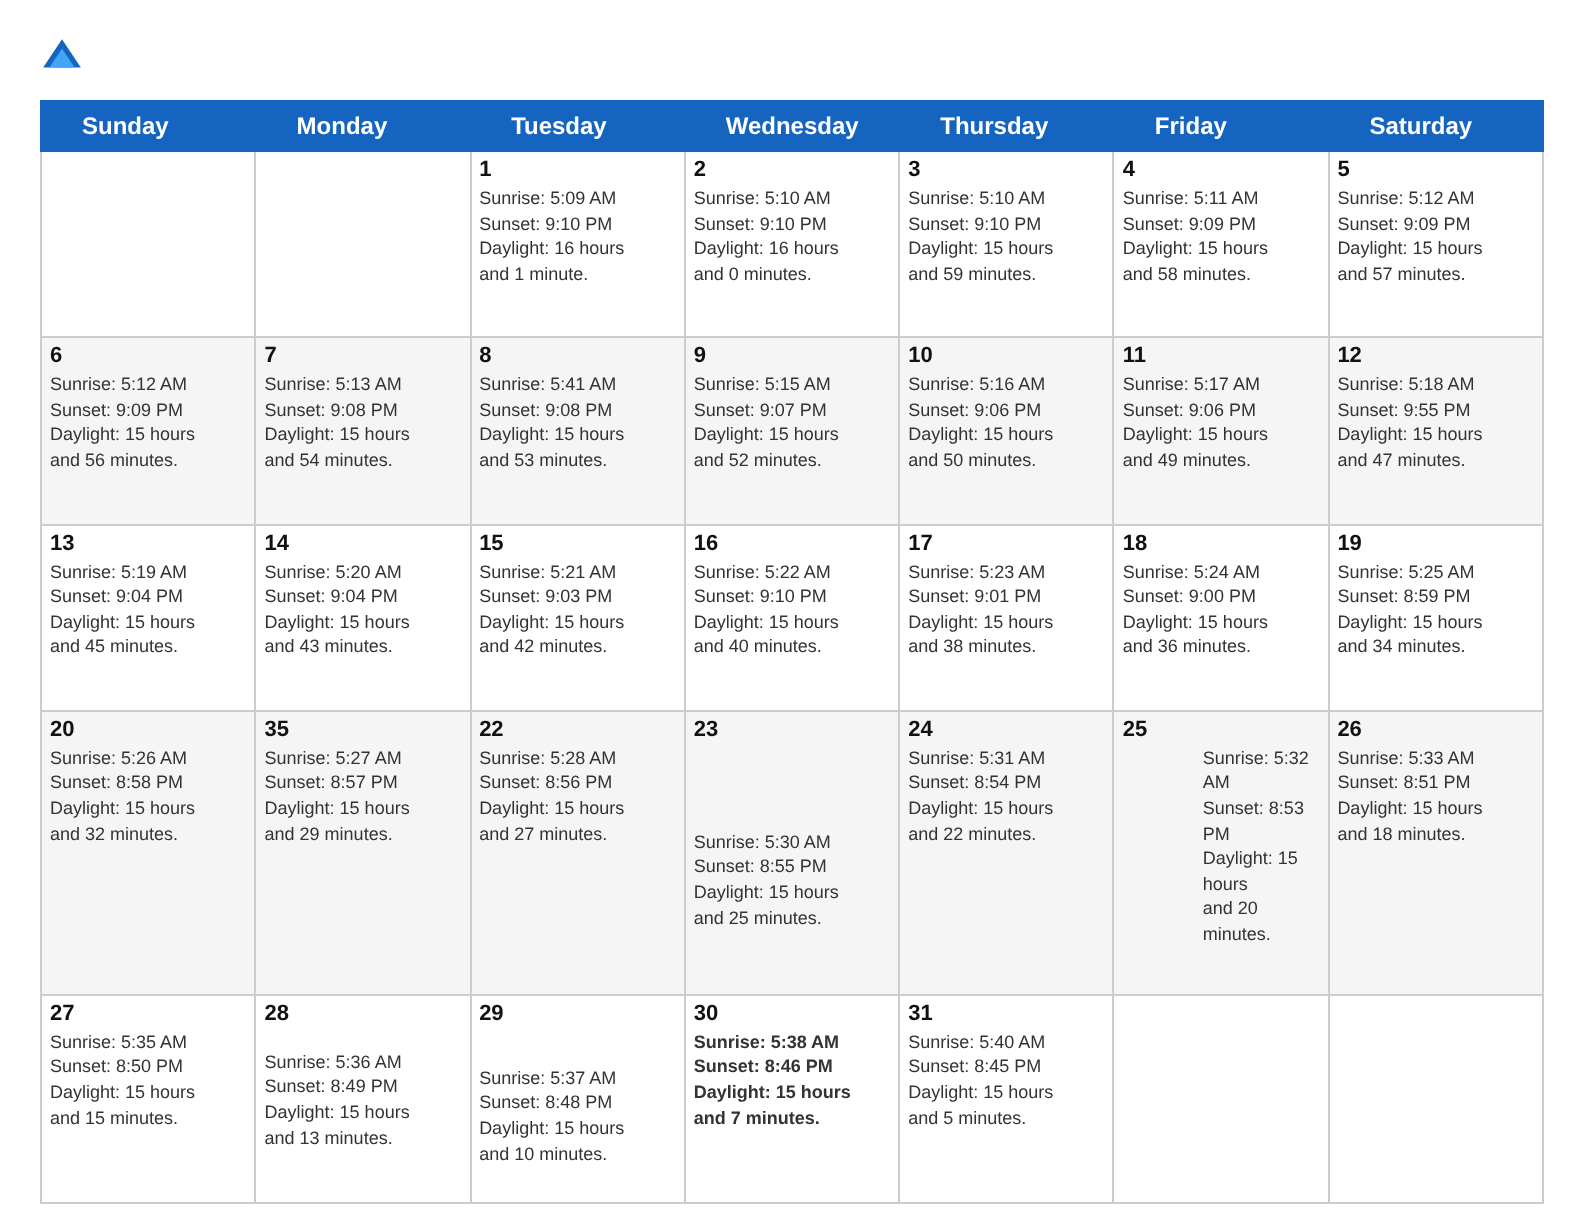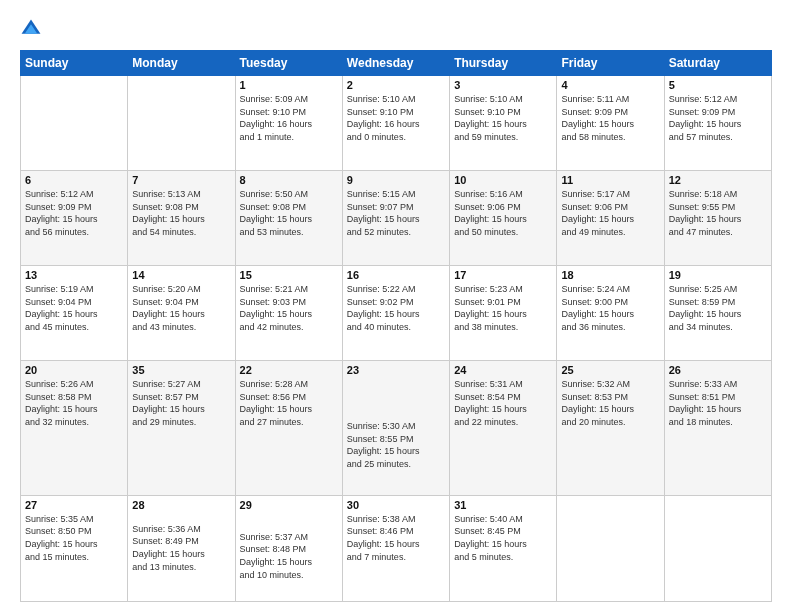--- a/index.html
+++ b/index.html
@@ -59,21 +59,21 @@
       border: 1px solid #ccc;
       border-collapse: collapse;
       width: 100%;
       table-layout: fixed;
     }
     .calendar thead tr th {
       background: #1565c0;
       color: #fff;
       font-size: 12px;
       font-weight: bold;
-      padding: 5px 4px;
+      padding: 5px 20px;
       text-align: left;
       border: 1px solid #1565c0;
     }
     .calendar tbody tr td {
       border: 1px solid #ccc;
       vertical-align: top;
       padding: 3px 4px;
       font-size: 9.5px;
       color: #333;
       height: 80px;
@@ -184,21 +184,21 @@
           </td>
           <td>
             <span class="day-num">7</span>
             <div class="cell-text" style="white-space: pre-line;">Sunrise: 5:13 AM
 Sunset: 9:08 PM
 Daylight: 15 hours
 and 54 minutes.</div>
           </td>
           <td>
             <span class="day-num">8</span>
-            <div class="cell-text" style="white-space: pre-line;">Sunrise: 5:50 AM
+            <div class="cell-text" style="white-space: pre-line;">Sunrise: 5:41 AM
 Sunset: 9:08 PM
 Daylight: 15 hours
 and 53 minutes.</div>
           </td>
           <td>
             <span class="day-num">9</span>
             <div class="cell-text" style="white-space: pre-line;">Sunrise: 5:15 AM
 Sunset: 9:07 PM
 Daylight: 15 hours
 and 52 minutes.</div>
@@ -243,21 +243,21 @@
           <td>
             <span class="day-num">15</span>
             <div class="cell-text" style="white-space: pre-line;">Sunrise: 5:21 AM
 Sunset: 9:03 PM
 Daylight: 15 hours
 and 42 minutes.</div>
           </td>
           <td>
             <span class="day-num">16</span>
             <div class="cell-text" style="white-space: pre-line;">Sunrise: 5:22 AM
-Sunset: 9:02 PM
+Sunset: 9:10 PM
 Daylight: 15 hours
 and 40 minutes.</div>
           </td>
           <td>
             <span class="day-num">17</span>
             <div class="cell-text" style="white-space: pre-line;">Sunrise: 5:23 AM
 Sunset: 9:01 PM
 Daylight: 15 hours
 and 38 minutes.</div>
           </td>
@@ -307,21 +307,21 @@
           </td>
           <td>
             <span class="day-num">24</span>
             <div class="cell-text" style="white-space: pre-line;">Sunrise: 5:31 AM
 Sunset: 8:54 PM
 Daylight: 15 hours
 and 22 minutes.</div>
           </td>
           <td>
             <span class="day-num">25</span>
-            <div class="cell-text" style="white-space: pre-line;">Sunrise: 5:32 AM
+            <div class="cell-text" style="white-space: pre-line; margin-left: 40px;">Sunrise: 5:32 AM
 Sunset: 8:53 PM
 Daylight: 15 hours
 and 20 minutes.</div>
           </td>
           <td>
             <span class="day-num">26</span>
             <div class="cell-text" style="white-space: pre-line;">Sunrise: 5:33 AM
 Sunset: 8:51 PM
 Daylight: 15 hours
 and 18 minutes.</div>
@@ -344,21 +344,21 @@
           </td>
           <td>
             <span class="day-num">29</span>
             <div class="cell-text" style="white-space: pre-line; margin-top: 20px;">Sunrise: 5:37 AM
 Sunset: 8:48 PM
 Daylight: 15 hours
 and 10 minutes.</div>
           </td>
           <td>
             <span class="day-num">30</span>
-            <div class="cell-text" style="white-space: pre-line;">Sunrise: 5:38 AM
+            <div class="cell-text" style="white-space: pre-line; font-weight: bold;">Sunrise: 5:38 AM
 Sunset: 8:46 PM
 Daylight: 15 hours
 and 7 minutes.</div>
           </td>
           <td>
             <span class="day-num">31</span>
             <div class="cell-text" style="white-space: pre-line;">Sunrise: 5:40 AM
 Sunset: 8:45 PM
 Daylight: 15 hours
 and 5 minutes.</div>

